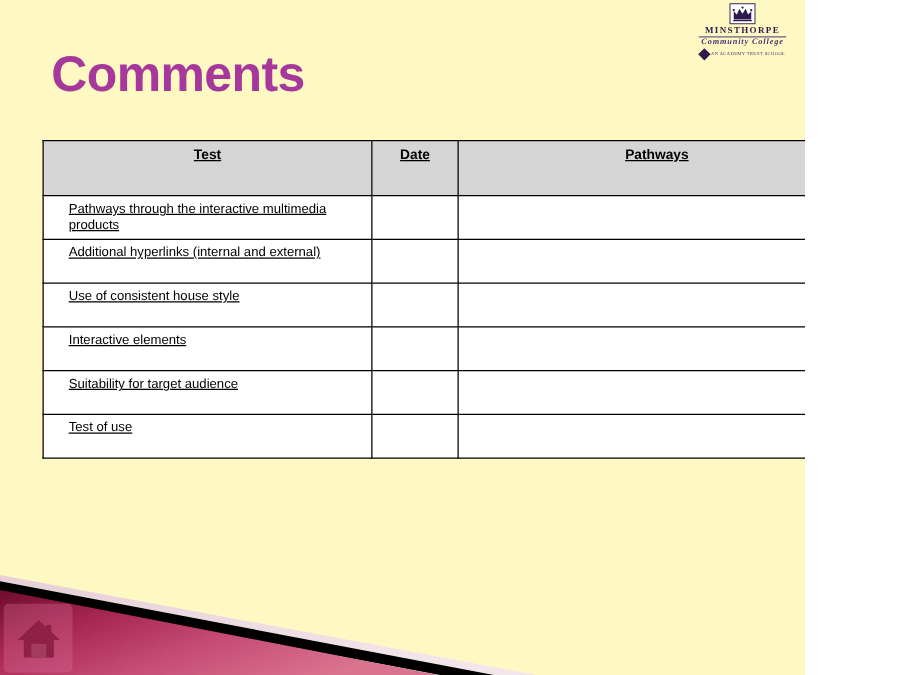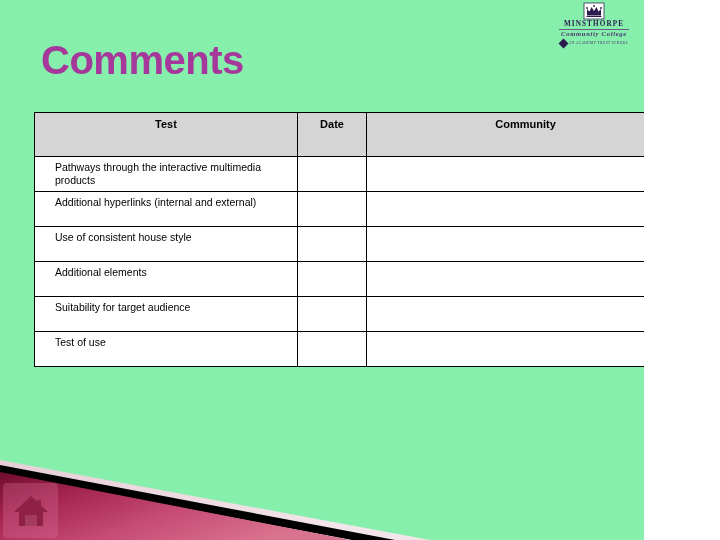--- a/index.html
+++ b/index.html
@@ -14,21 +14,21 @@
     overflow: hidden;
     position: relative;
   }
 
   
   .slide {
     position: absolute;
     left: 0; top: 0;
     width: 644px;
     height: 540px;
-    background: #86efac;
+    background: #fef9c3;
     overflow: hidden;
   }
 
   
   .logo {
     position: absolute;
     right: 12px;
     top: 2px;
     width: 76px;
     height: 46px;
@@ -106,20 +106,21 @@
   .tbl-wrap {
     position: absolute;
     left: 34px;
     top: 112px;
     width: 650px;
   }
   table.grid {
     border-collapse: collapse;
     width: 650px;
     table-layout: fixed;
+    text-decoration: underline;
   }
   table.grid th,
   table.grid td {
     border: 1.6px solid #000000;
     vertical-align: top;
     padding: 4px 5px;
     font-size: 10.5px;
     color: #000000;
     line-height: 1.25;
   }
@@ -198,41 +199,41 @@
     <table class="grid">
       <colgroup>
         <col class="c-test">
           <col class="c-date">
           <col class="c-comm">
       </colgroup>
       <thead>
         <tr>
           <th>Test</th>
           <th>Date</th>
-          <th>Community</th>
+          <th>Pathways</th>
         </tr>
       </thead>
       <tbody>
         <tr>
           <td>Pathways through the interactive multimedia products</td>
           <td></td>
           <td></td>
         </tr>
         <tr>
           <td>Additional hyperlinks (internal and external)</td>
           <td></td>
           <td></td>
         </tr>
         <tr>
           <td>Use of consistent house style</td>
           <td></td>
           <td></td>
         </tr>
         <tr>
-          <td>Additional elements</td>
+          <td>Interactive elements</td>
           <td></td>
           <td></td>
         </tr>
         <tr>
           <td>Suitability for target audience</td>
           <td></td>
           <td></td>
         </tr>
         <tr>
           <td>Test of use</td>

